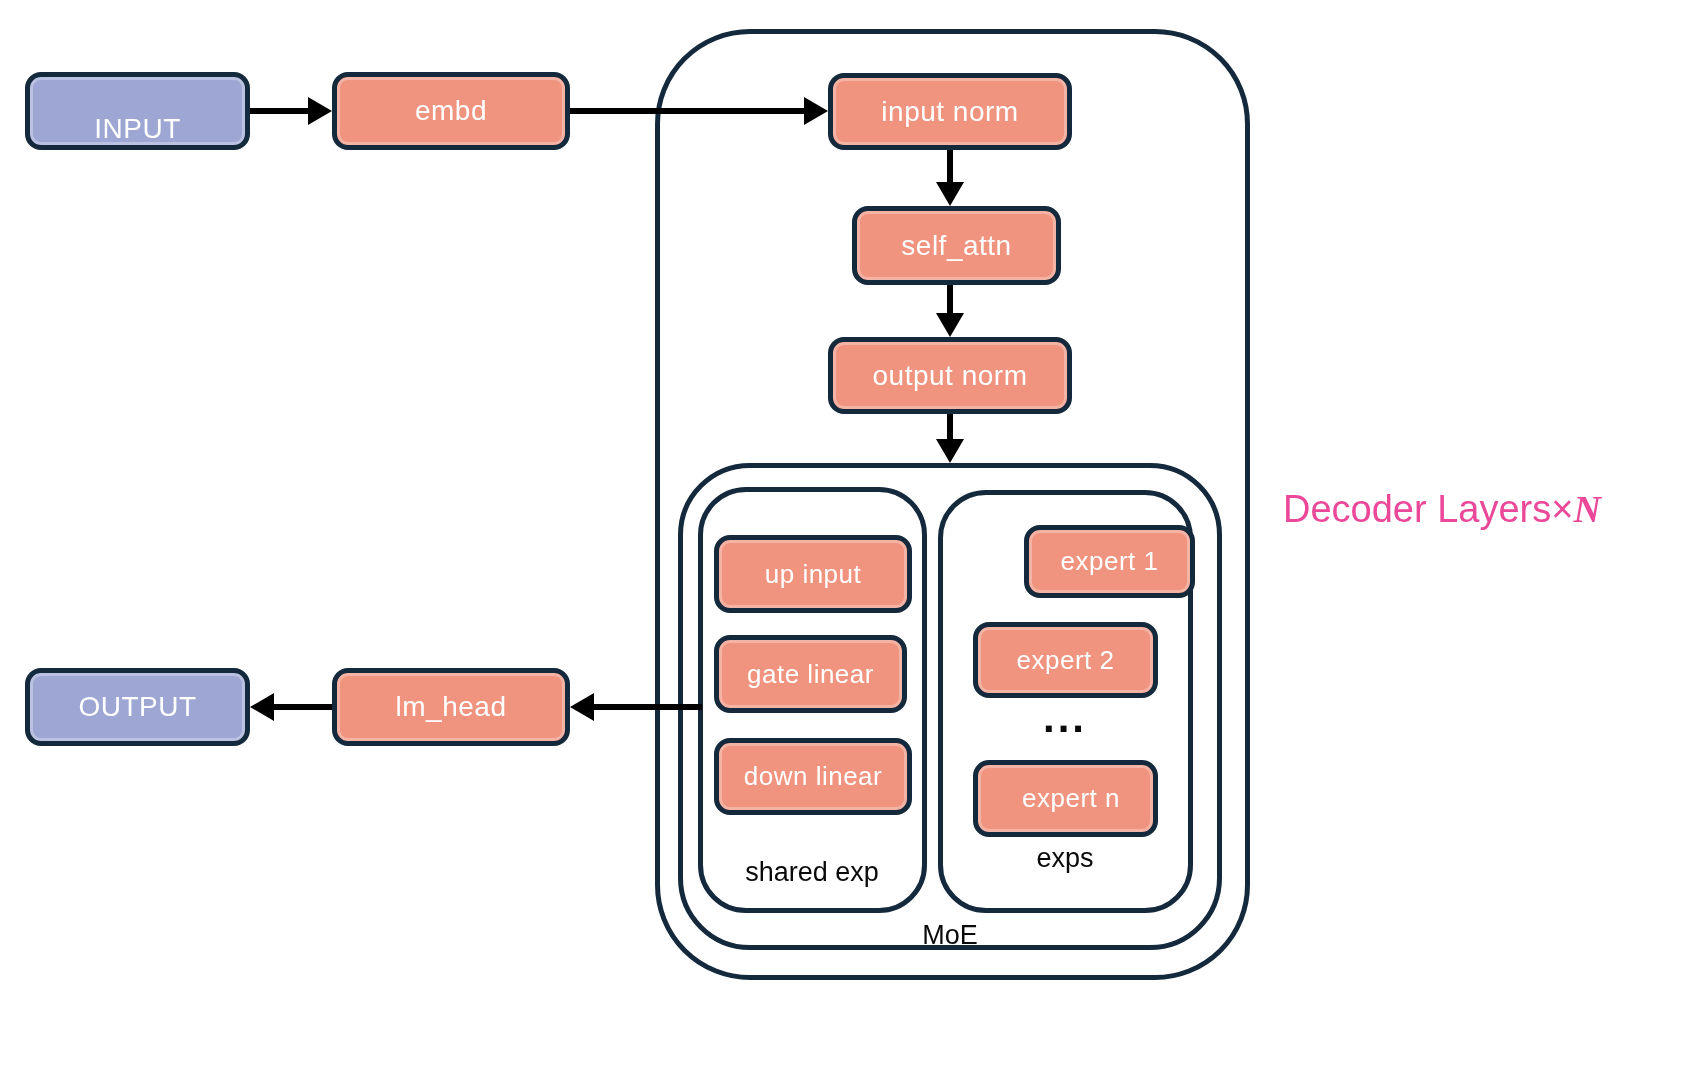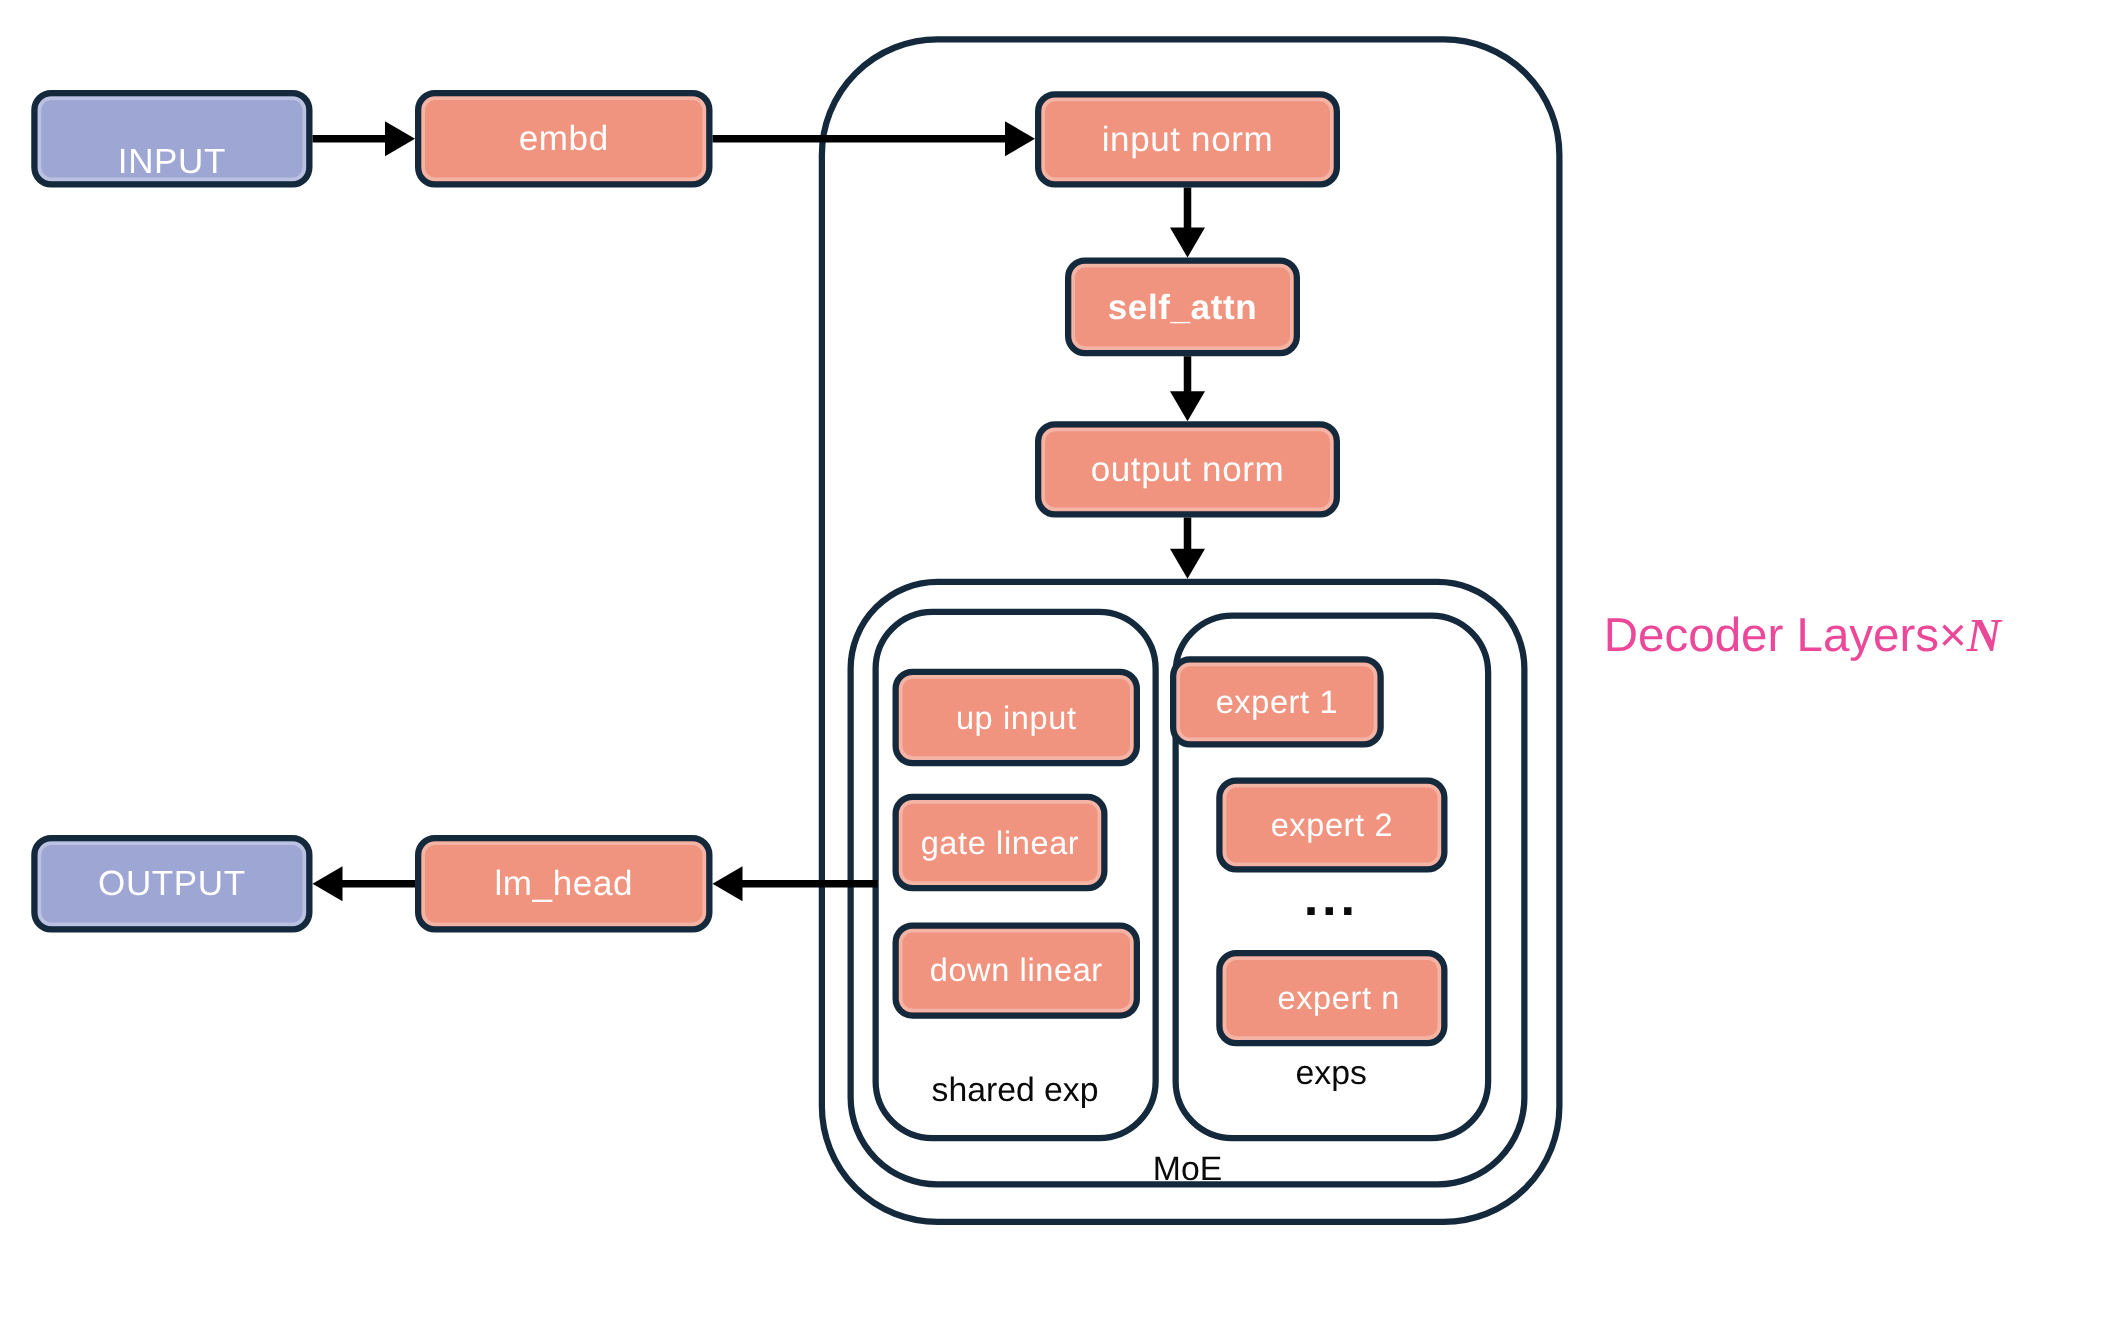--- a/index.html
+++ b/index.html
@@ -43,26 +43,26 @@
   }
   #decoder-container{left:655px;top:29px;width:595px;height:951px;border-radius:95px;}
   #moe-container{left:678px;top:463px;width:544px;height:487px;border-radius:72px;}
   #shared-exp-container{left:698px;top:487px;width:229px;height:426px;border-radius:48px;}
   #exps-container{left:938px;top:490px;width:255px;height:423px;border-radius:48px;}
 
   
   #node-input      {left:25px; top:72px; width:225px;height:78px;align-items:flex-end;}
   #node-embd       {left:332px;top:72px; width:238px;height:78px;}
   #node-input-norm {left:828px;top:73px; width:244px;height:77px;}
-  #node-self-attn  {left:852px;top:206px;width:188px;height:79px;font-weight:bold;}
+  #node-self-attn  {left:852px;top:206px;width:209px;height:79px;}
   #node-output-norm{left:828px;top:337px;width:244px;height:77px;}
   #node-up-linear  {left:714px;top:535px;width:198px;height:78px;font-size:26px;}
-  #node-gate-linear{left:714px;top:635px;width:172px;height:78px;font-size:26px;text-align:right;}
+  #node-gate-linear{left:714px;top:635px;width:193px;height:78px;font-size:26px;text-align:right;}
   #node-down-linear{left:714px;top:738px;width:198px;height:77px;font-size:26px;}
-  #node-expert-1   {left:936px;top:525px;width:171px;height:73px;font-size:26px;}
+  #node-expert-1   {left:1024px;top:525px;width:171px;height:73px;font-size:26px;}
   #node-expert-2   {left:973px;top:622px;width:185px;height:76px;font-size:26px;}
   #node-expert-n   {left:973px;top:760px;width:185px;height:77px;font-size:26px;padding-left:11px;}
   #node-output     {left:25px; top:668px;width:225px;height:78px;}
   #node-lm-head    {left:332px;top:668px;width:238px;height:78px;}
 
   
   .diagram-label{
     position:absolute;color:var(--label-text);
     font-size:27px;text-align:center;
   }

